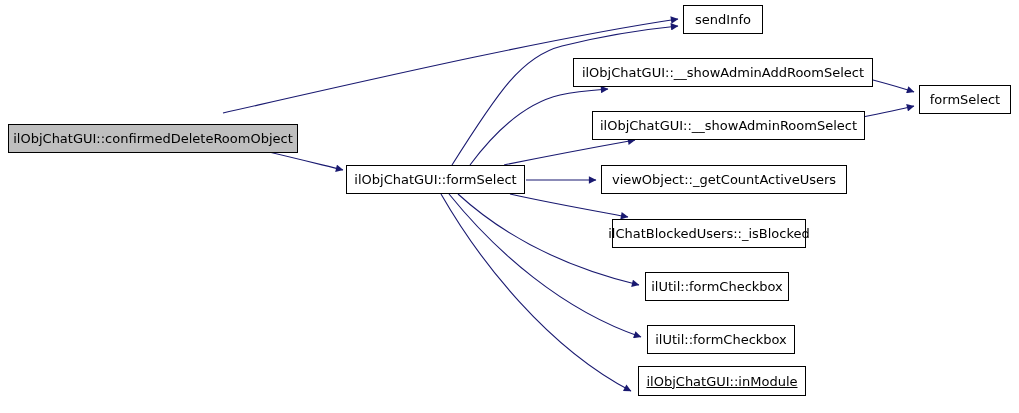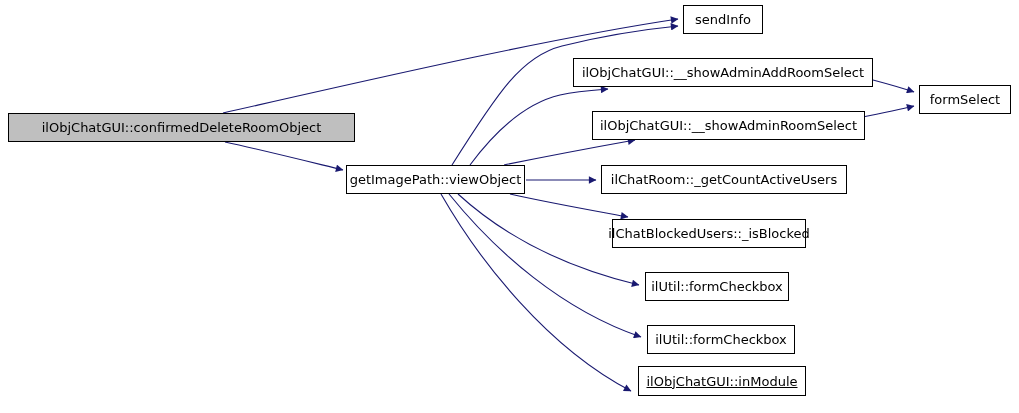--- a/index.html
+++ b/index.html
@@ -65,31 +65,31 @@
     <path class="edge" marker-end="url(#arrow)" d="M 504,165 C 548,156 596,147 635,140"></path>
     <path class="edge" marker-end="url(#arrow)" d="M 526,180 L 596,180"></path>
     <path class="edge" marker-end="url(#arrow)" d="M 510,194 C 550,203 590,210 628,217"></path>
     <path class="edge" marker-end="url(#arrow)" d="M 458,194 C 505,237 568,268 639,285"></path>
     <path class="edge" marker-end="url(#arrow)" d="M 449,194 C 496,252 562,310 641,337"></path>
     <path class="edge" marker-end="url(#arrow)" d="M 441,194 C 480,262 548,348 631,391"></path>
     <path class="edge" marker-end="url(#arrow)" d="M 873,80 C 888,84 902,88 914,92"></path>
     <path class="edge" marker-end="url(#arrow)" d="M 858,118 C 878,114 898,110 914,106"></path>
   </svg>
 
-  <div class="node highlight" style="left:8px; top:113px; width:347px; height:29px;">ilObjChatGUI::confirmedDeleteRoomObject</div>
+  <div class="node highlight" style="left:8px; top:124px; width:290px; height:29px;">ilObjChatGUI::confirmedDeleteRoomObject</div>
 
-  <div class="node" style="left:346px; top:165px; width:179px; height:29px;">getImagePath::viewObject</div>
+  <div class="node" style="left:346px; top:165px; width:179px; height:29px;">ilObjChatGUI::formSelect</div>
 
   <div class="node" style="left:683px; top:5px; width:80px; height:29px;">sendInfo</div>
 
   <div class="node" style="left:573px; top:58px; width:300px; height:29px;text-align:right;">ilObjChatGUI::__showAdminAddRoomSelect</div>
 
   <div class="node" style="left:585px; top:111px; width:273px; height:29px;margin-left:7px;">ilObjChatGUI::__showAdminRoomSelect</div>
 
-  <div class="node" style="left:601px; top:165px; width:246px; height:29px;">ilChatRoom::_getCountActiveUsers</div>
+  <div class="node" style="left:601px; top:165px; width:246px; height:29px;">viewObject::_getCountActiveUsers</div>
 
   <div class="node" style="left:612px; top:219px; width:194px; height:29px;">ilChatBlockedUsers::_isBlocked</div>
 
   <div class="node" style="left:645px; top:272px; width:144px; height:29px;">ilUtil::formCheckbox</div>
 
   <div class="node" style="left:647px; top:325px; width:148px; height:29px;">ilUtil::formCheckbox</div>
 
   <div class="node" style="left:638px; top:366px; width:168px; height:30px;text-decoration:underline;">ilObjChatGUI::inModule</div>
 
   <div class="node" style="left:919px; top:85px; width:92px; height:29px;">formSelect</div>

